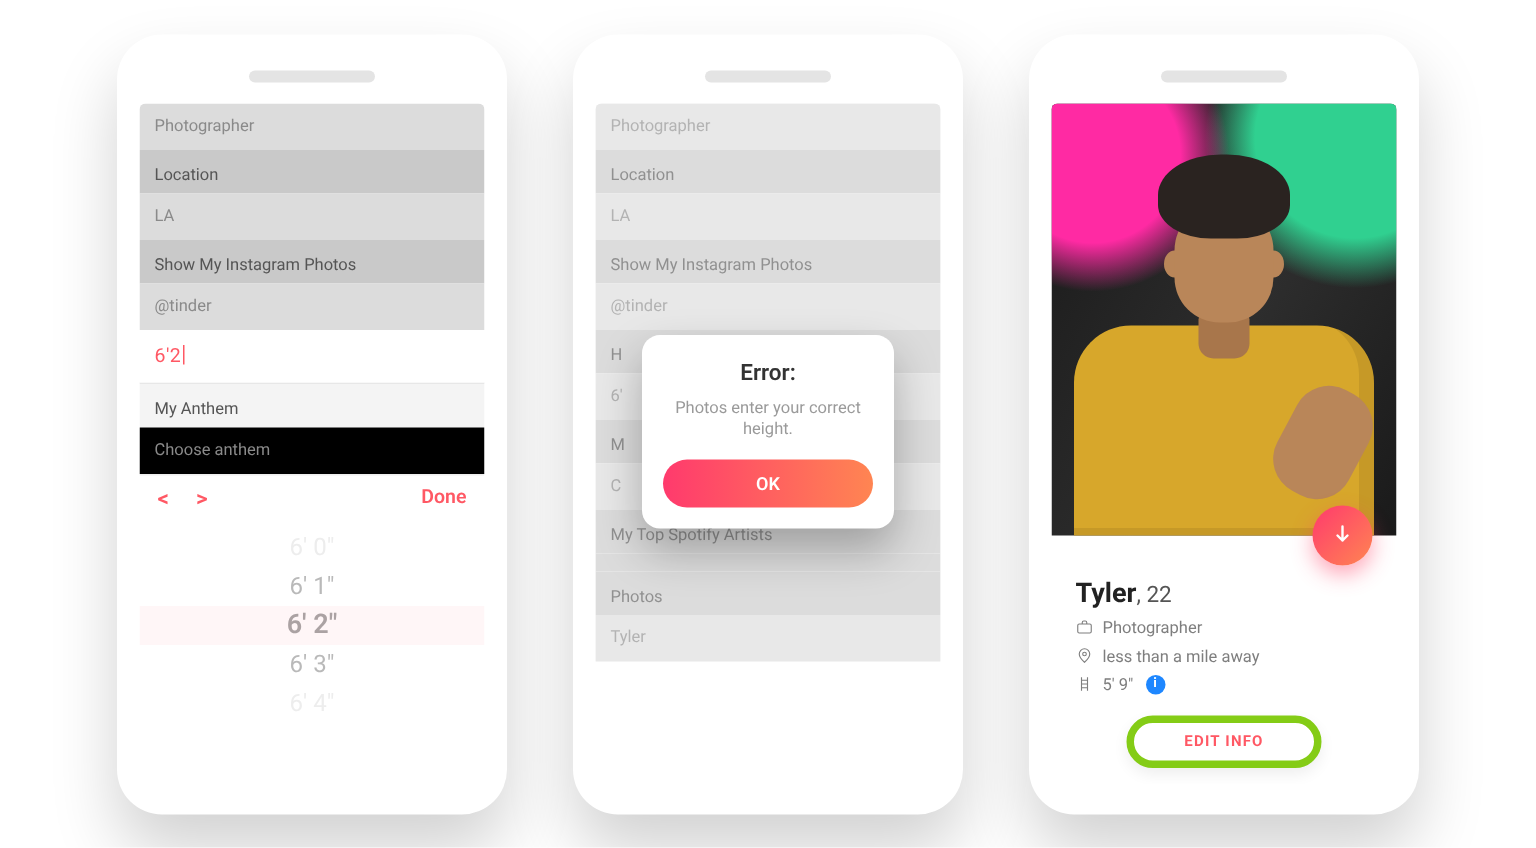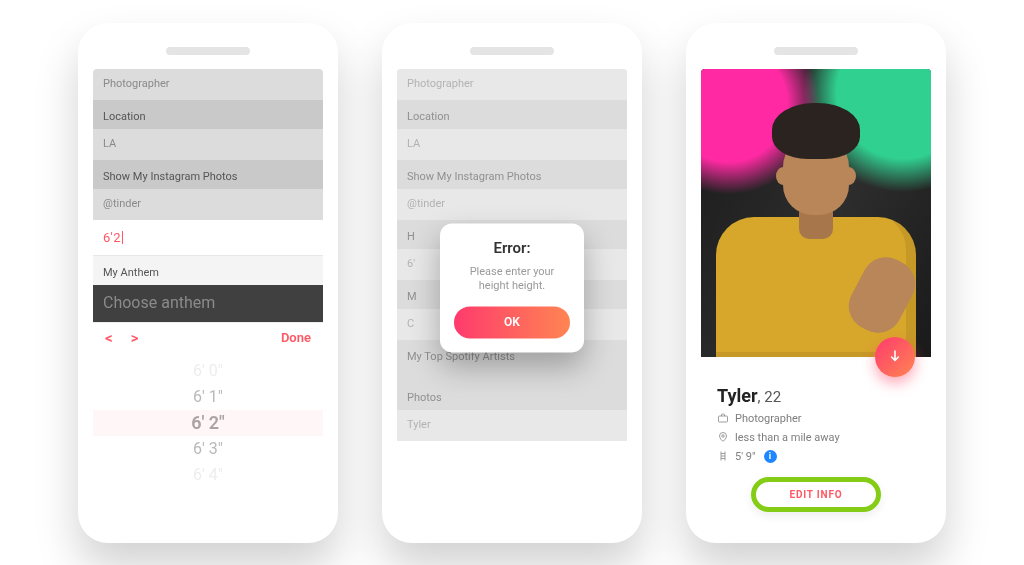--- a/index.html
+++ b/index.html
@@ -6,37 +6,37 @@
   html,body { width:1024px; height:565px; background:#ffffff; overflow:hidden; }
   .stage { width:1024px; height:565px; display:flex; justify-content:center; align-items:center; gap:44px; }
   .phone { width:260px; height:520px; background:#fff; border-radius:30px; box-shadow:0 24px 44px rgba(0,0,0,0.18); position:relative; overflow:hidden; }
   .speaker { position:absolute; top:24px; left:50%; transform:translateX(-50%); width:84px; height:8px; background:#e4e4e4; border-radius:4px; z-index:5; }
   .screen { position:absolute; top:46px; left:15px; right:15px; bottom:20px; border-radius:4px; overflow:hidden; background:#fff; }
 
   
   .section-head { background:#c9c9c9; color:#555; font-size:11px; padding:10px 10px 6px; }
   .section-val  { background:#dcdcdc; color:#8a8a8a; font-size:11px; padding:8px 10px 10px; }
   .section-head-l { background:#f4f4f4; color:#555; font-size:11px; padding:10px 10px 6px; border-top:1px solid #e7e7e7; }
-  .section-val-l  { background:#404040; color:#8a8a8a; font-size:16px; padding:8px 10px 10px; }
+  .section-val-l  { background:#000000; color:#8a8a8a; font-size:11px; padding:8px 10px 10px; }
 
   
   .height-input { background:#fff; color:#ff5864; font-size:13px; padding:10px 10px; letter-spacing:.3px; position:relative; }
   .caret { display:inline-block; width:1px; height:13px; background:#ff5864; vertical-align:-2px; margin-left:1px; }
   .picker-bar { display:flex; align-items:center; justify-content:space-between; background:#fff; padding:6px 12px; border-top:1px solid #eee; font-size:13px; color:#ff5864; font-weight:600; }
   .picker-arrows { display:flex; gap:18px; font-size:15px; }
   .picker { background:#fff; height:140px; position:relative; display:flex; flex-direction:column; align-items:center; justify-content:center; gap:2px; }
   .picker .row { font-size:16px; color:#cfcfcf; line-height:24px; }
   .picker .sel { color:#a7a7a7; font-size:18px; font-weight:600; }
   .picker .band { position:absolute; left:0; right:0; top:50%; transform:translateY(-50%); height:26px; background:rgba(255,70,100,0.05); }
   .picker .near { color:#b9b9b9; }
   .picker .far { color:#ededed; }
 
   
   .dimmer { position:absolute; inset:0; background:rgba(255,255,255,0.35); display:flex; align-items:center; justify-content:center; }
-  .modal-content { position:absolute; top:50%; left:50%; transform:translate(-50%,-56%); width:144px; background:#fff; border-radius:12px; box-shadow:0 14px 30px rgba(0,0,0,0.28); padding:16px 14px 14px; text-align:center; }
+  .modal-content { position:absolute; top:50%; left:50%; transform:translate(-50%,-56%); width:168px; background:#fff; border-radius:12px; box-shadow:0 14px 30px rgba(0,0,0,0.28); padding:16px 14px 14px; text-align:center; }
   .modal-content h3 { font-size:15px; font-weight:600; color:#333; margin-bottom:8px; }
   .modal-content p { font-size:11px; color:#9a9a9a; line-height:1.35; margin-bottom:12px; }
   .ok-btn { width:100%; border:none; border-radius:22px; padding:9px 0; font-size:12px; font-weight:600; color:#fff; background:linear-gradient(90deg,#ff3a6d,#ff8552); cursor:pointer; }
   .spotify-link { background:#dcdcdc; text-align:center; font-size:11px; color:#ff5864; padding:10px 0; }
   .section-gap { height:12px; background:#c9c9c9; }
 
   
   .photo { width:100%; height:288px; position:relative; background:
       radial-gradient(circle at 12% 12%, #ff2aa3, #ff2aa3 18%, transparent 28%),
       radial-gradient(circle at 88% 8%, #30d090, #30d090 20%, transparent 30%),
@@ -120,21 +120,21 @@
       <div class="section-head">M</div>
       <div class="section-val">C</div>
       <div class="section-head">My Top Spotify Artists</div>
       <div class="section-gap"></div>
       <div class="section-head">Photos</div>
       <div class="section-val">Tyler</div>
 
       <div class="dimmer"></div>
       <div class="modal-content">
         <h3>Error:</h3>
-        <p>Please enter your height height.</p>
+        <p>Photos enter your correct height.</p>
         <button class="ok-btn">OK</button>
       </div>
     </div>
   </div>
 
   <div class="phone">
     <div class="speaker"></div>
     <div class="screen">
 
       <div class="photo-wrap">

